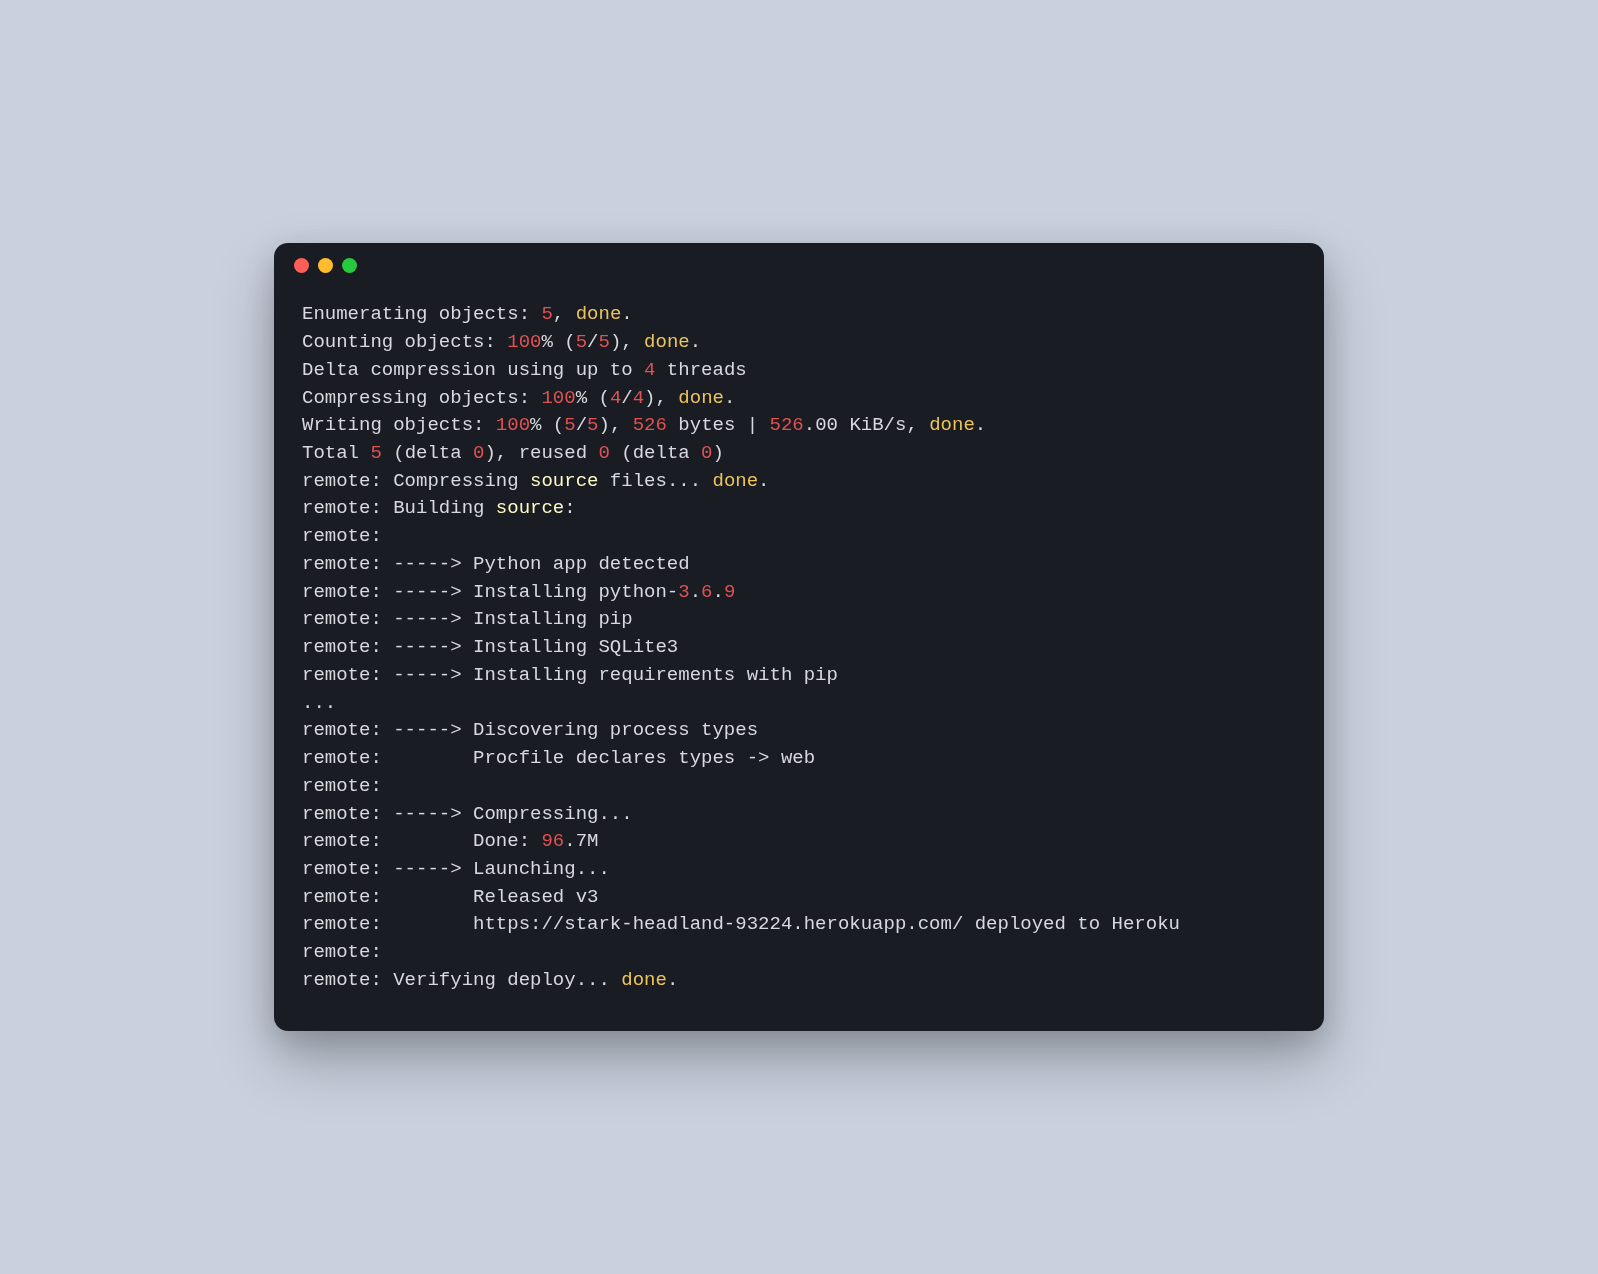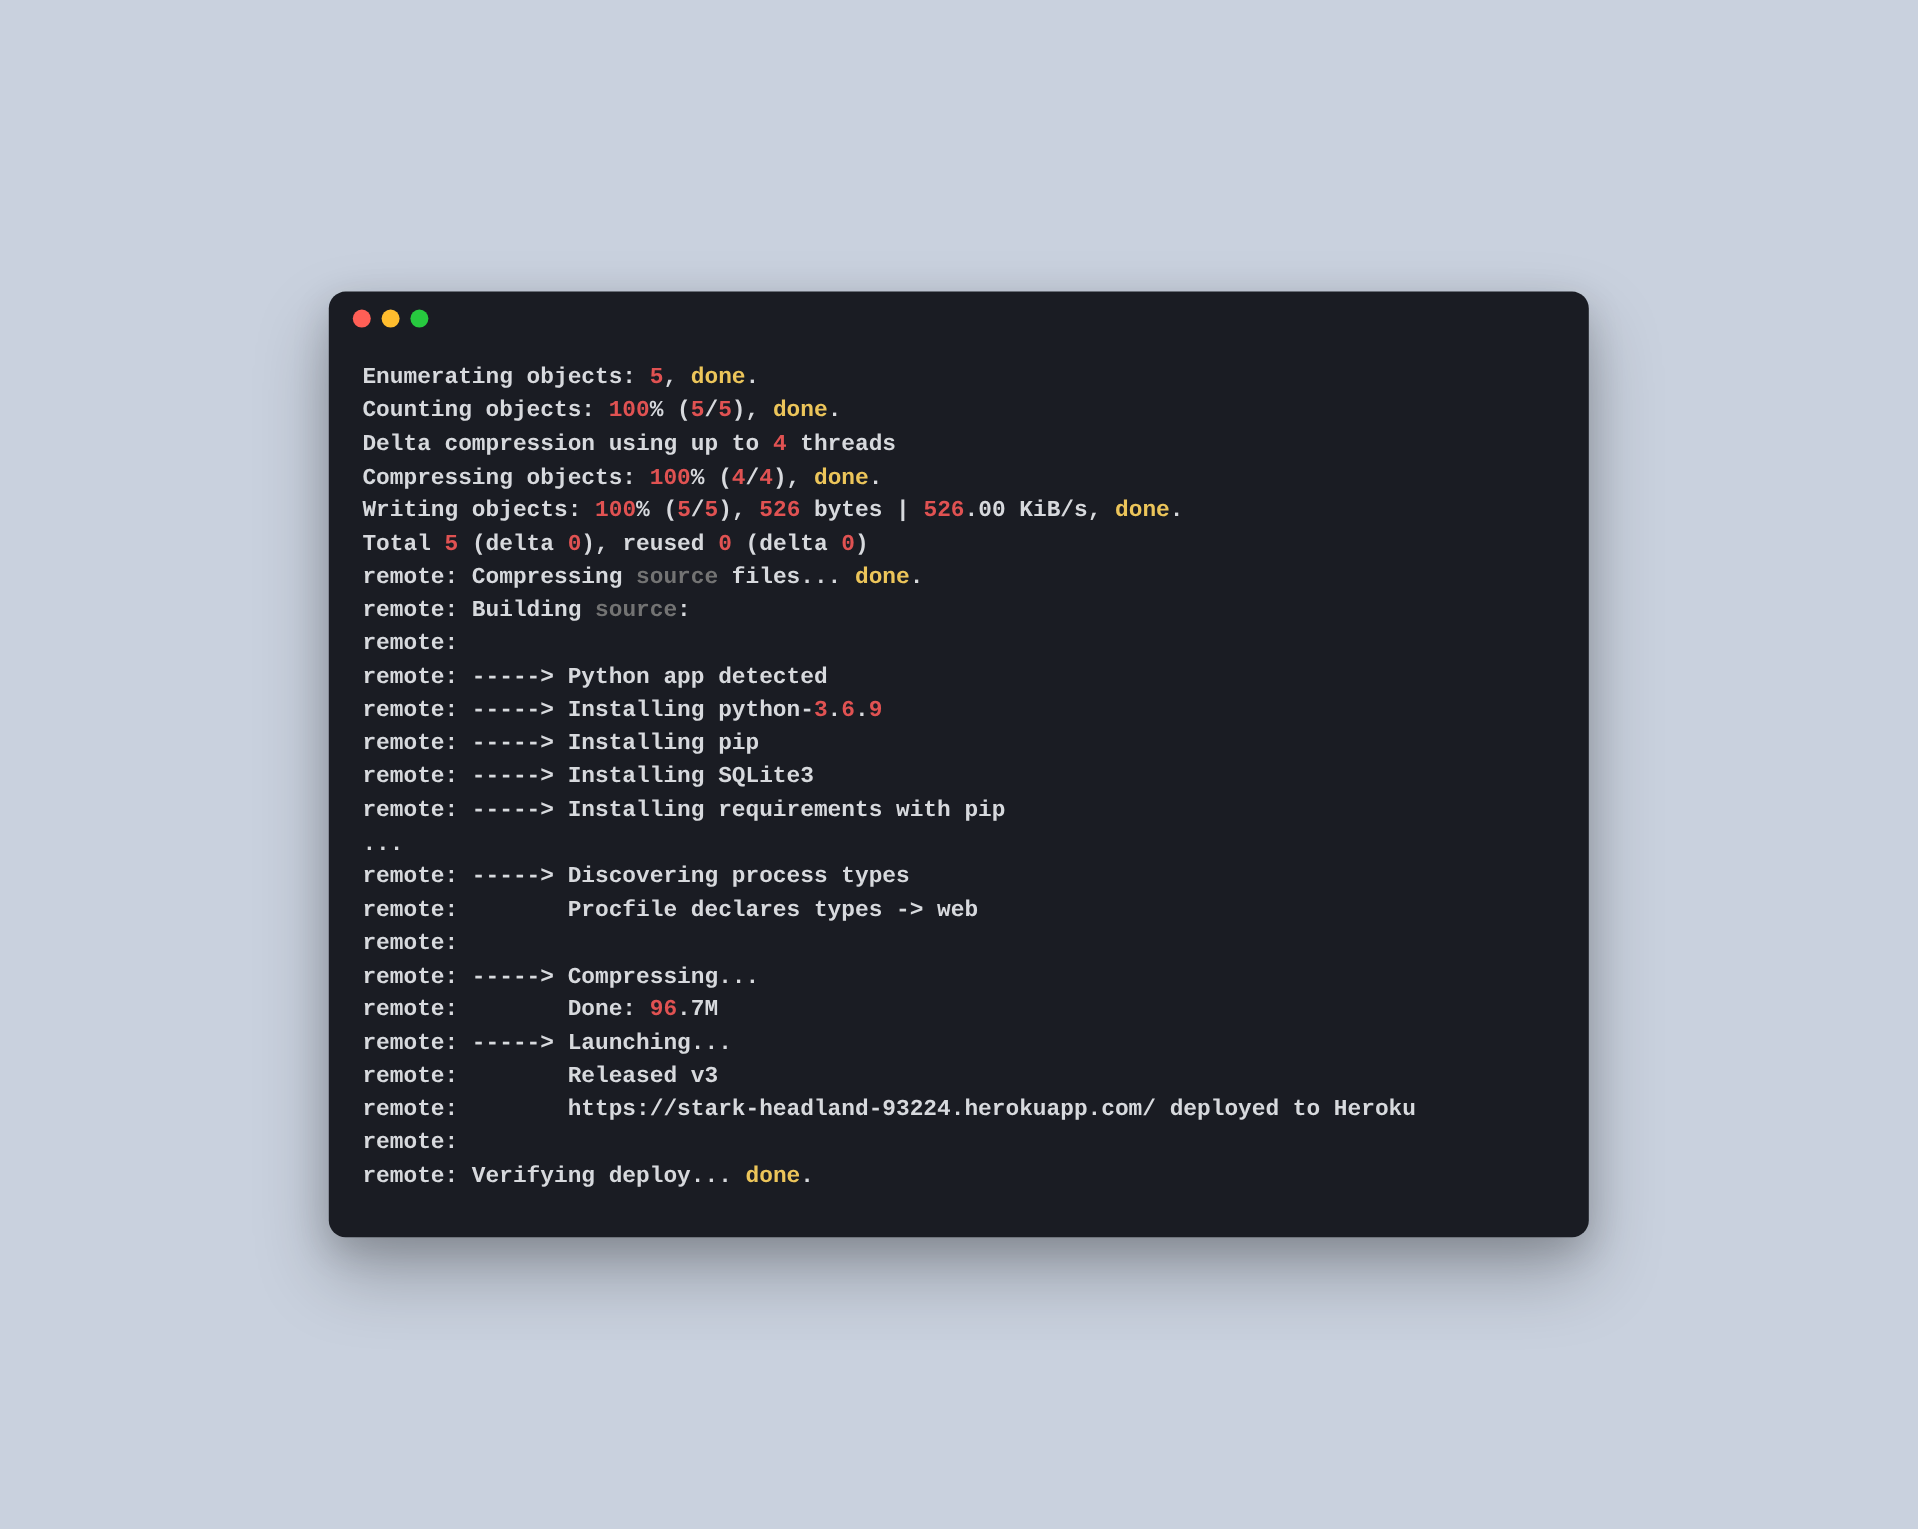--- a/index.html
+++ b/index.html
@@ -40,26 +40,25 @@
   .dot.yellow { background: #ffbd2e; }
   .dot.green  { background: #27c93f; }
   .terminal-body {
     padding: 14px 28px 36px 28px;
     font-size: 19px;
     line-height: 1.46;
     color: #d7d9dd;
     white-space: pre;
     overflow-x: auto;
     font-feature-settings: "liga" 0;
-    font-weight: bold;
   }
   .c-plain   { color: #d7d9dd; }
   .c-red     { color: #e05252; }
   .c-yellow  { color: #ecc55a; }
-  .c-green   { color: #737373; margin-top: 32px; }
+  .c-green   { color: #fef9c3; margin-top: 32px; }
   .line { display: block; }
   .seg { white-space: pre; }
 </style>
 </head>
 <body>
 
 <div class="terminal-window">
   <div class="title-bar">
     <span class="dot red"></span>
     <span class="dot yellow"></span>

